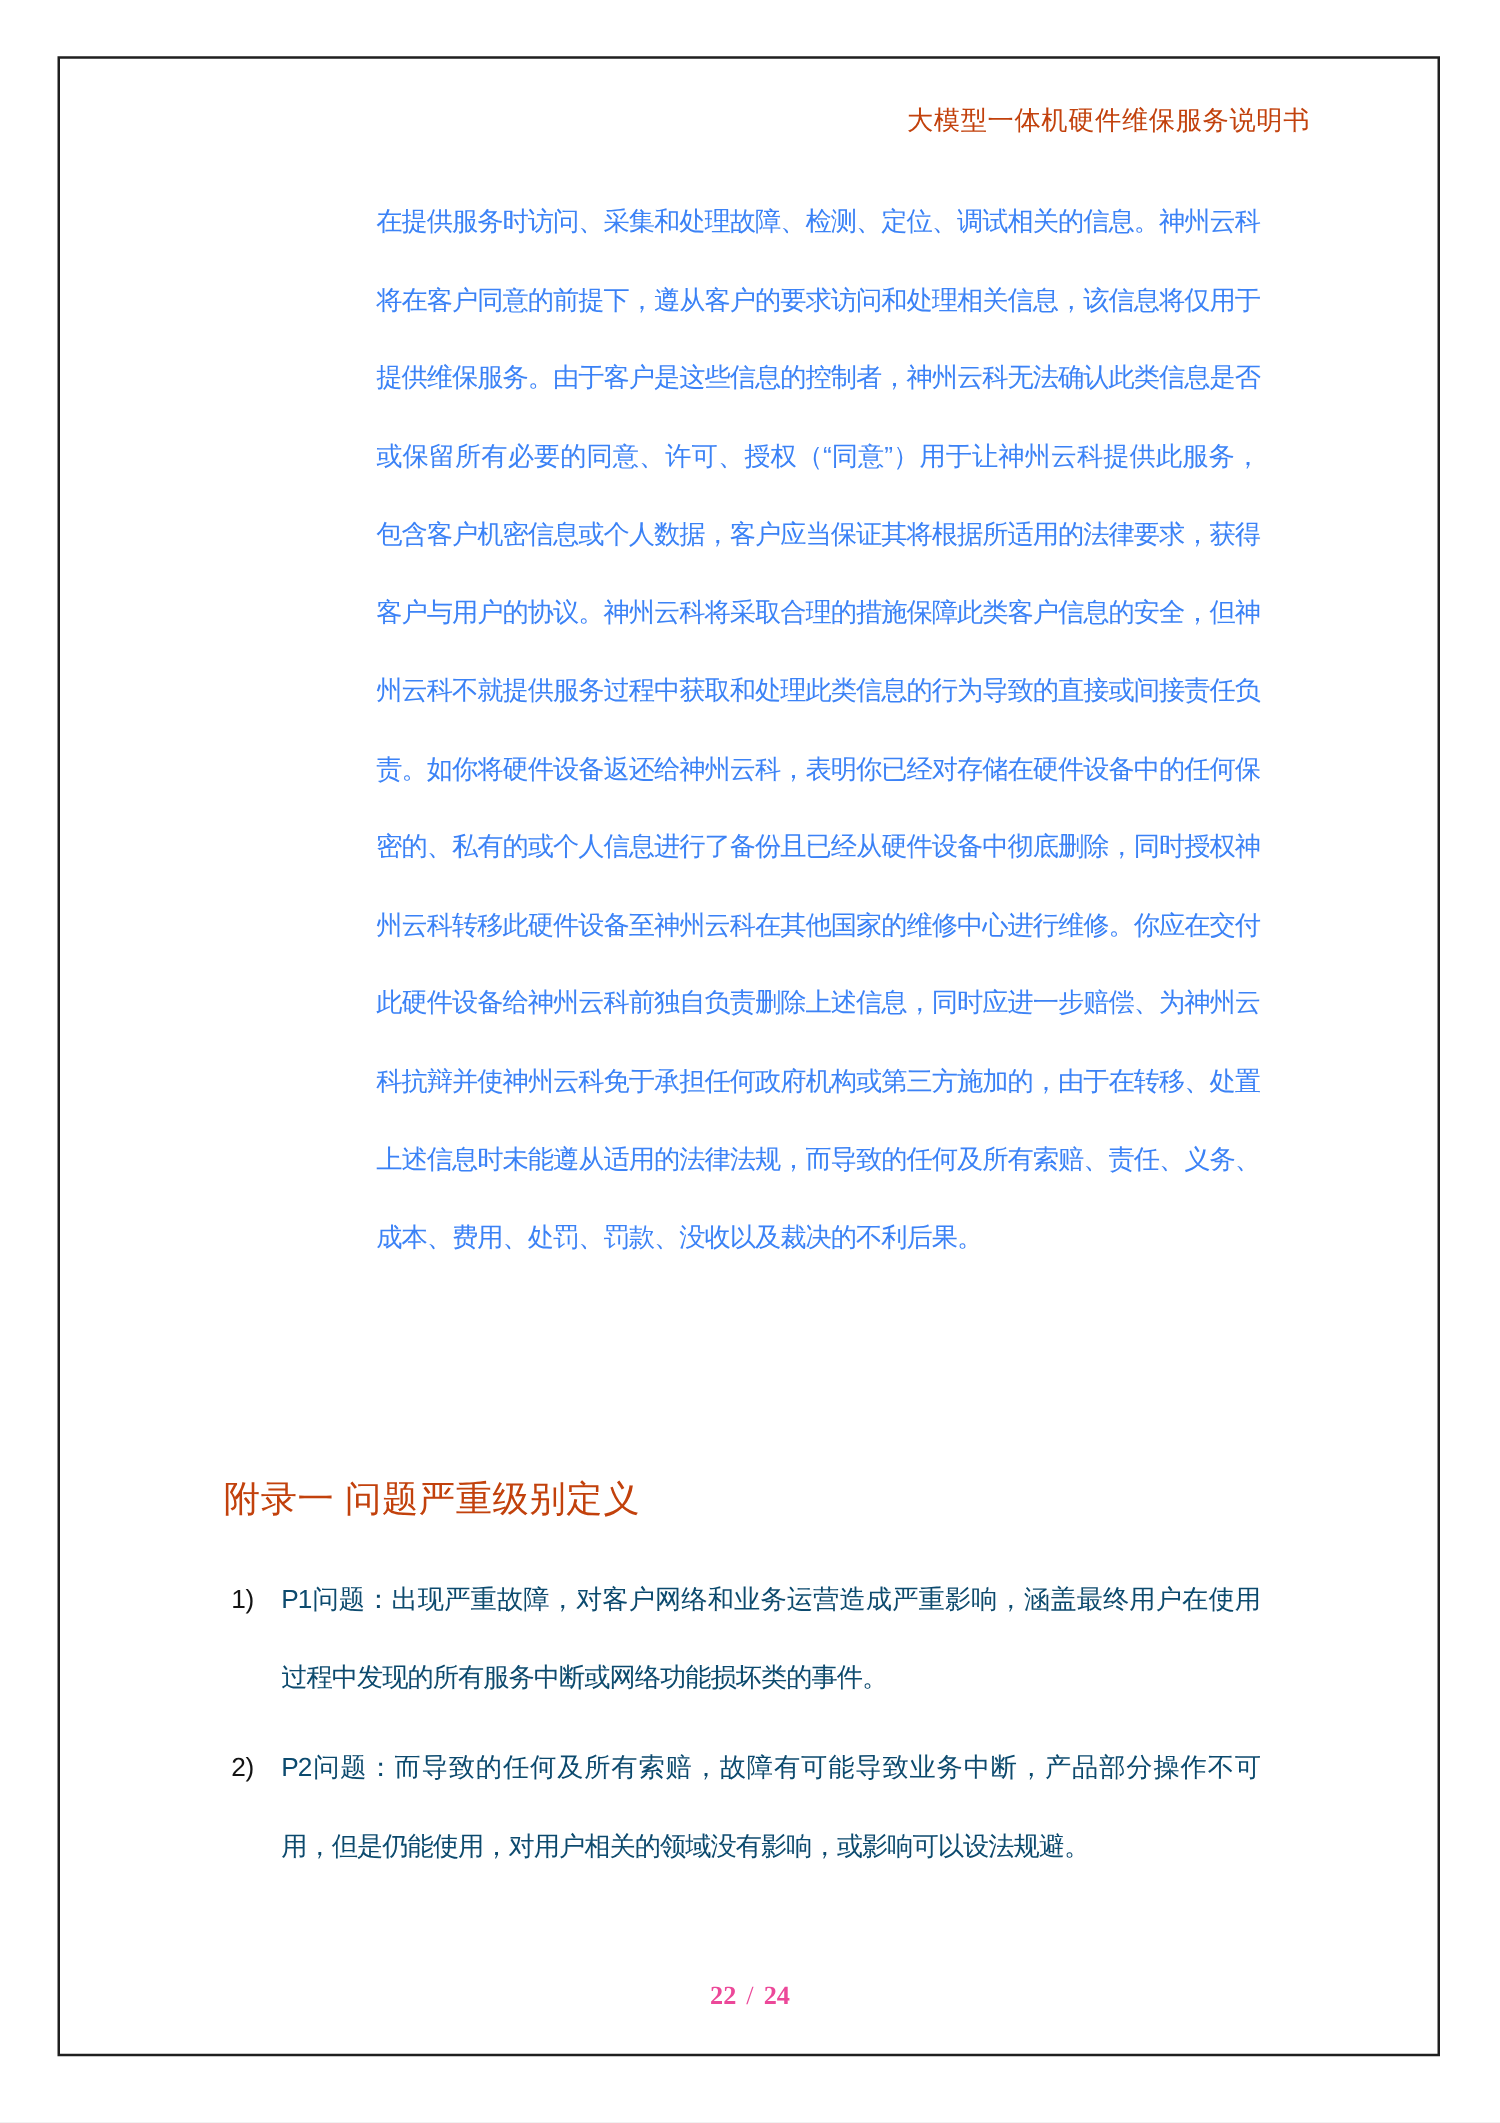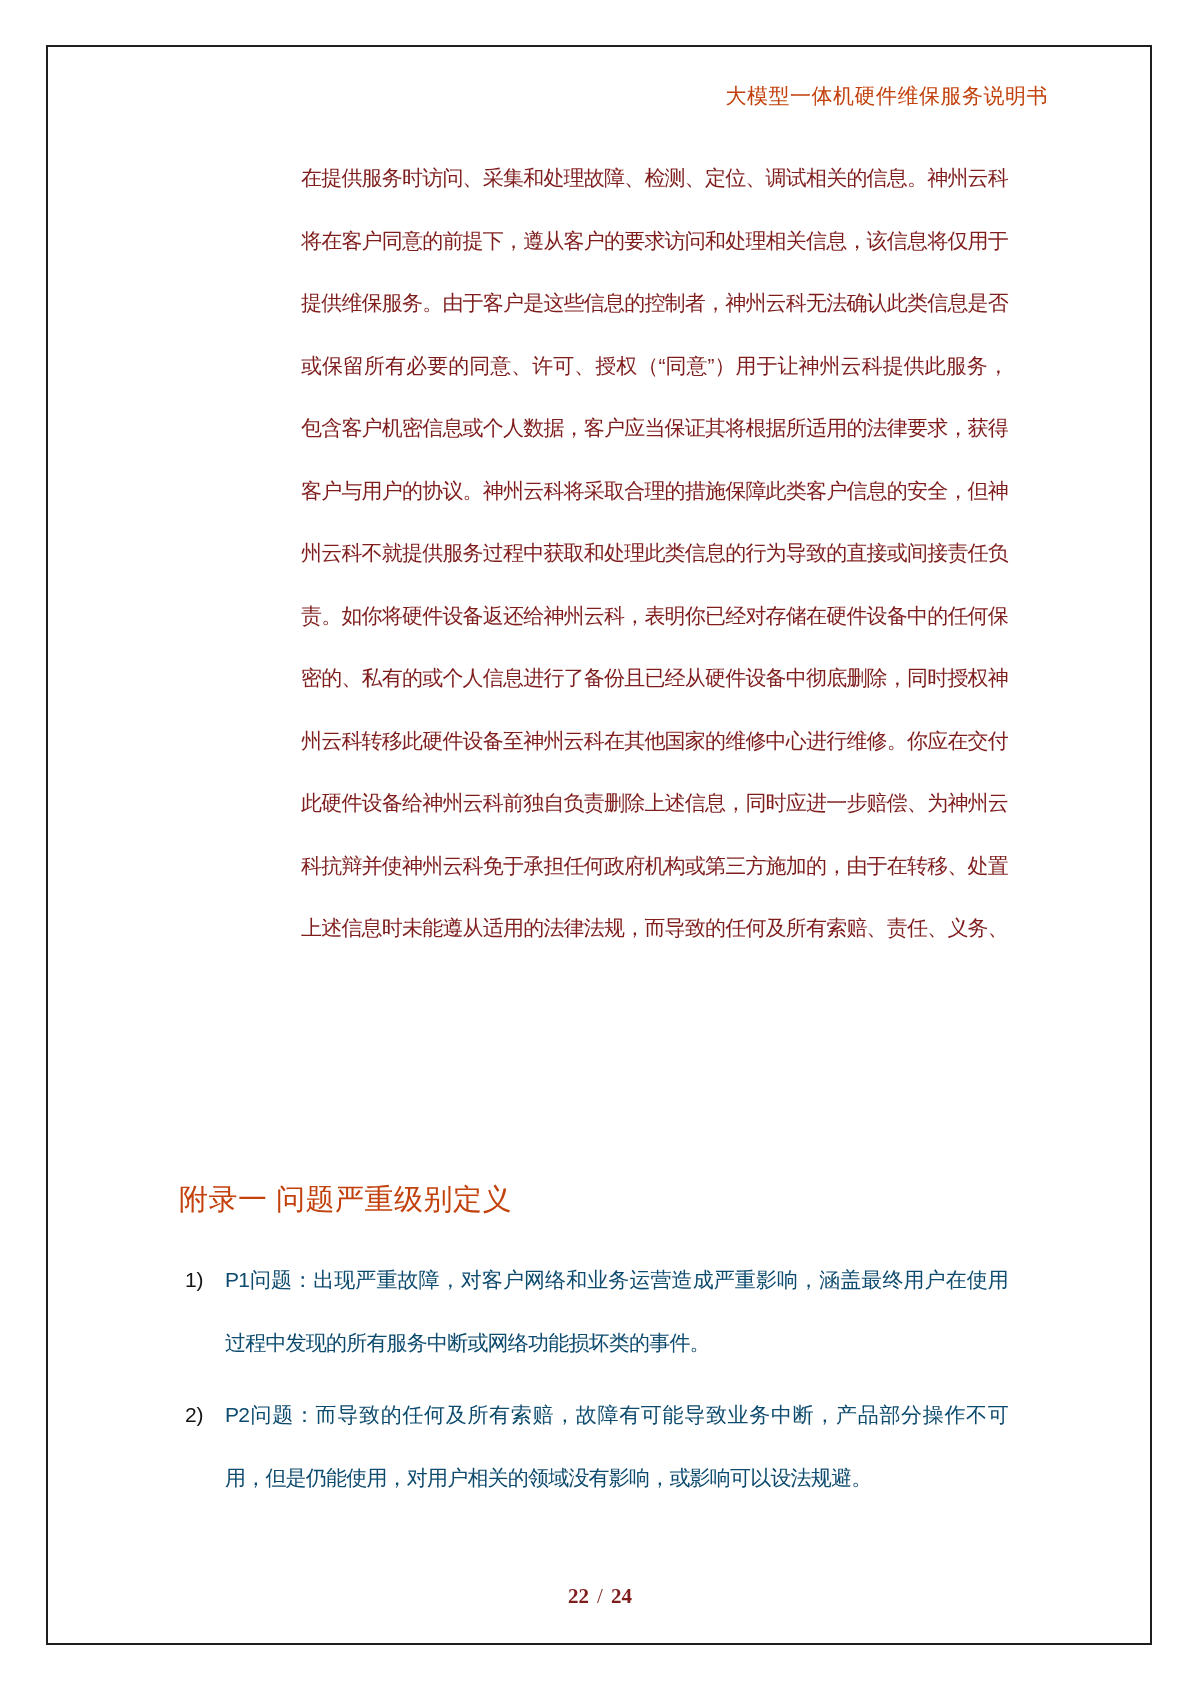--- a/index.html
+++ b/index.html
@@ -33,21 +33,21 @@
     position:absolute;
     left:301px;top:147px;
     width:707px;
   }
   .pl{
     font-size:21px;
     letter-spacing:-0.8px;
     line-height:62.5px;
     height:62.5px;
     white-space:nowrap;
-    color:#7f1d1d;
+    color:#3b82f6;
   }
   .jst{
     white-space:normal;
     text-align:justify;
     text-align-last:justify;
   }
   .appendix-heading{
     position:absolute;
     left:179px;top:1180px;
     margin:0;
@@ -79,21 +79,21 @@
     color:#0c4a6e;
   }
   .il.jst{white-space:normal;}
   .footer{
     position:absolute;
     left:0;top:1584px;
     width:1200px;
     text-align:center;
     font-family:"Liberation Serif","DejaVu Serif",serif;
     font-size:21px;
-    color:#7f1d1d;
+    color:#ec4899;
   }
   .footer .num{font-weight:700;}
   .footer .sep{font-weight:400;padding:0 8px;}
 </style>
 </head>
 <body>
 
 <div class="page">
   <div class="page-border"></div>
 
@@ -108,20 +108,21 @@
     <div class="pl jst">或保留所有必要的同意、许可、授权（“同意”）用于让神州云科提供此服务，</div>
     <div class="pl jst">包含客户机密信息或个人数据，客户应当保证其将根据所适用的法律要求，获得</div>
     <div class="pl jst">客户与用户的协议。神州云科将采取合理的措施保障此类客户信息的安全，但神</div>
     <div class="pl jst">州云科不就提供服务过程中获取和处理此类信息的行为导致的直接或间接责任负</div>
     <div class="pl jst">责。如你将硬件设备返还给神州云科，表明你已经对存储在硬件设备中的任何保</div>
     <div class="pl jst">密的、私有的或个人信息进行了备份且已经从硬件设备中彻底删除，同时授权神</div>
     <div class="pl jst">州云科转移此硬件设备至神州云科在其他国家的维修中心进行维修。你应在交付</div>
     <div class="pl jst">此硬件设备给神州云科前独自负责删除上述信息，同时应进一步赔偿、为神州云</div>
     <div class="pl jst">科抗辩并使神州云科免于承担任何政府机构或第三方施加的，由于在转移、处置</div>
     <div class="pl jst">上述信息时未能遵从适用的法律法规，而导致的任何及所有索赔、责任、义务、</div>
+    <div class="pl">成本、费用、处罚、罚款、没收以及裁决的不利后果。</div>
   </div>
 
   <h1 class="appendix-heading">附录一 问题严重级别定义</h1>
 
   <div class="severity-list">
     <div class="severity-item">
       <div class="item-number">1)</div>
       <div class="item-text">
         <div class="il jst">P1问题：出现严重故障，对客户网络和业务运营造成严重影响，涵盖最终用户在使用</div>
         <div class="il">过程中发现的所有服务中断或网络功能损坏类的事件。</div>

